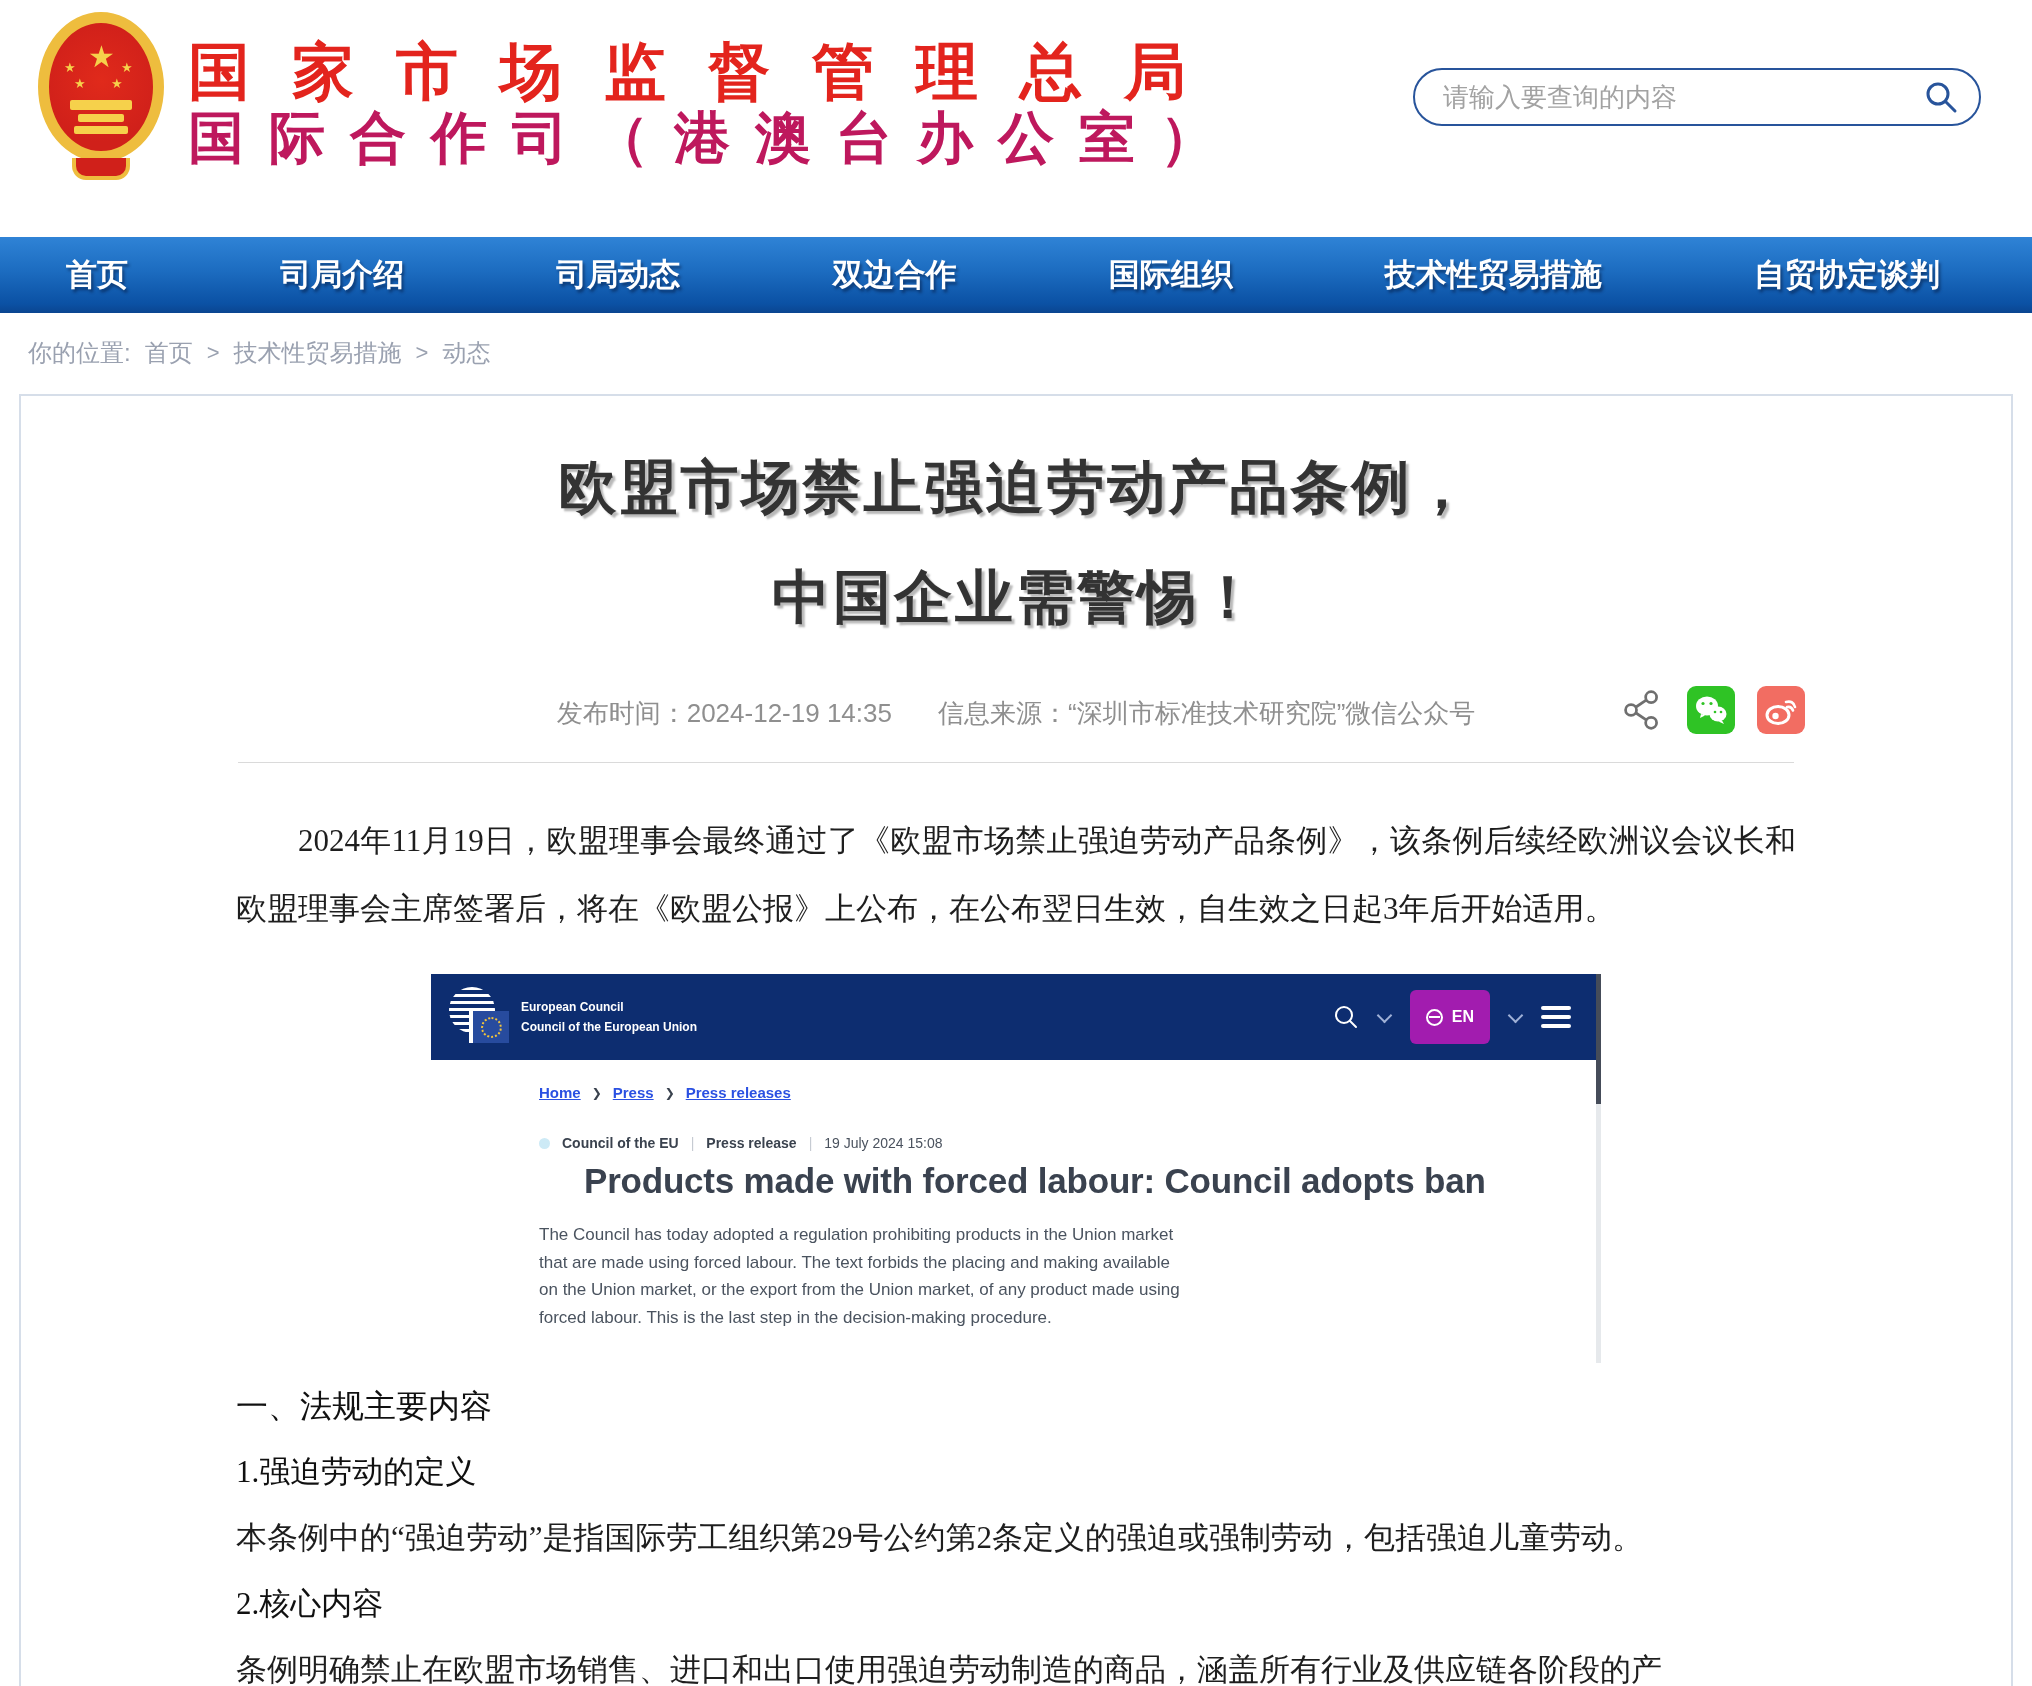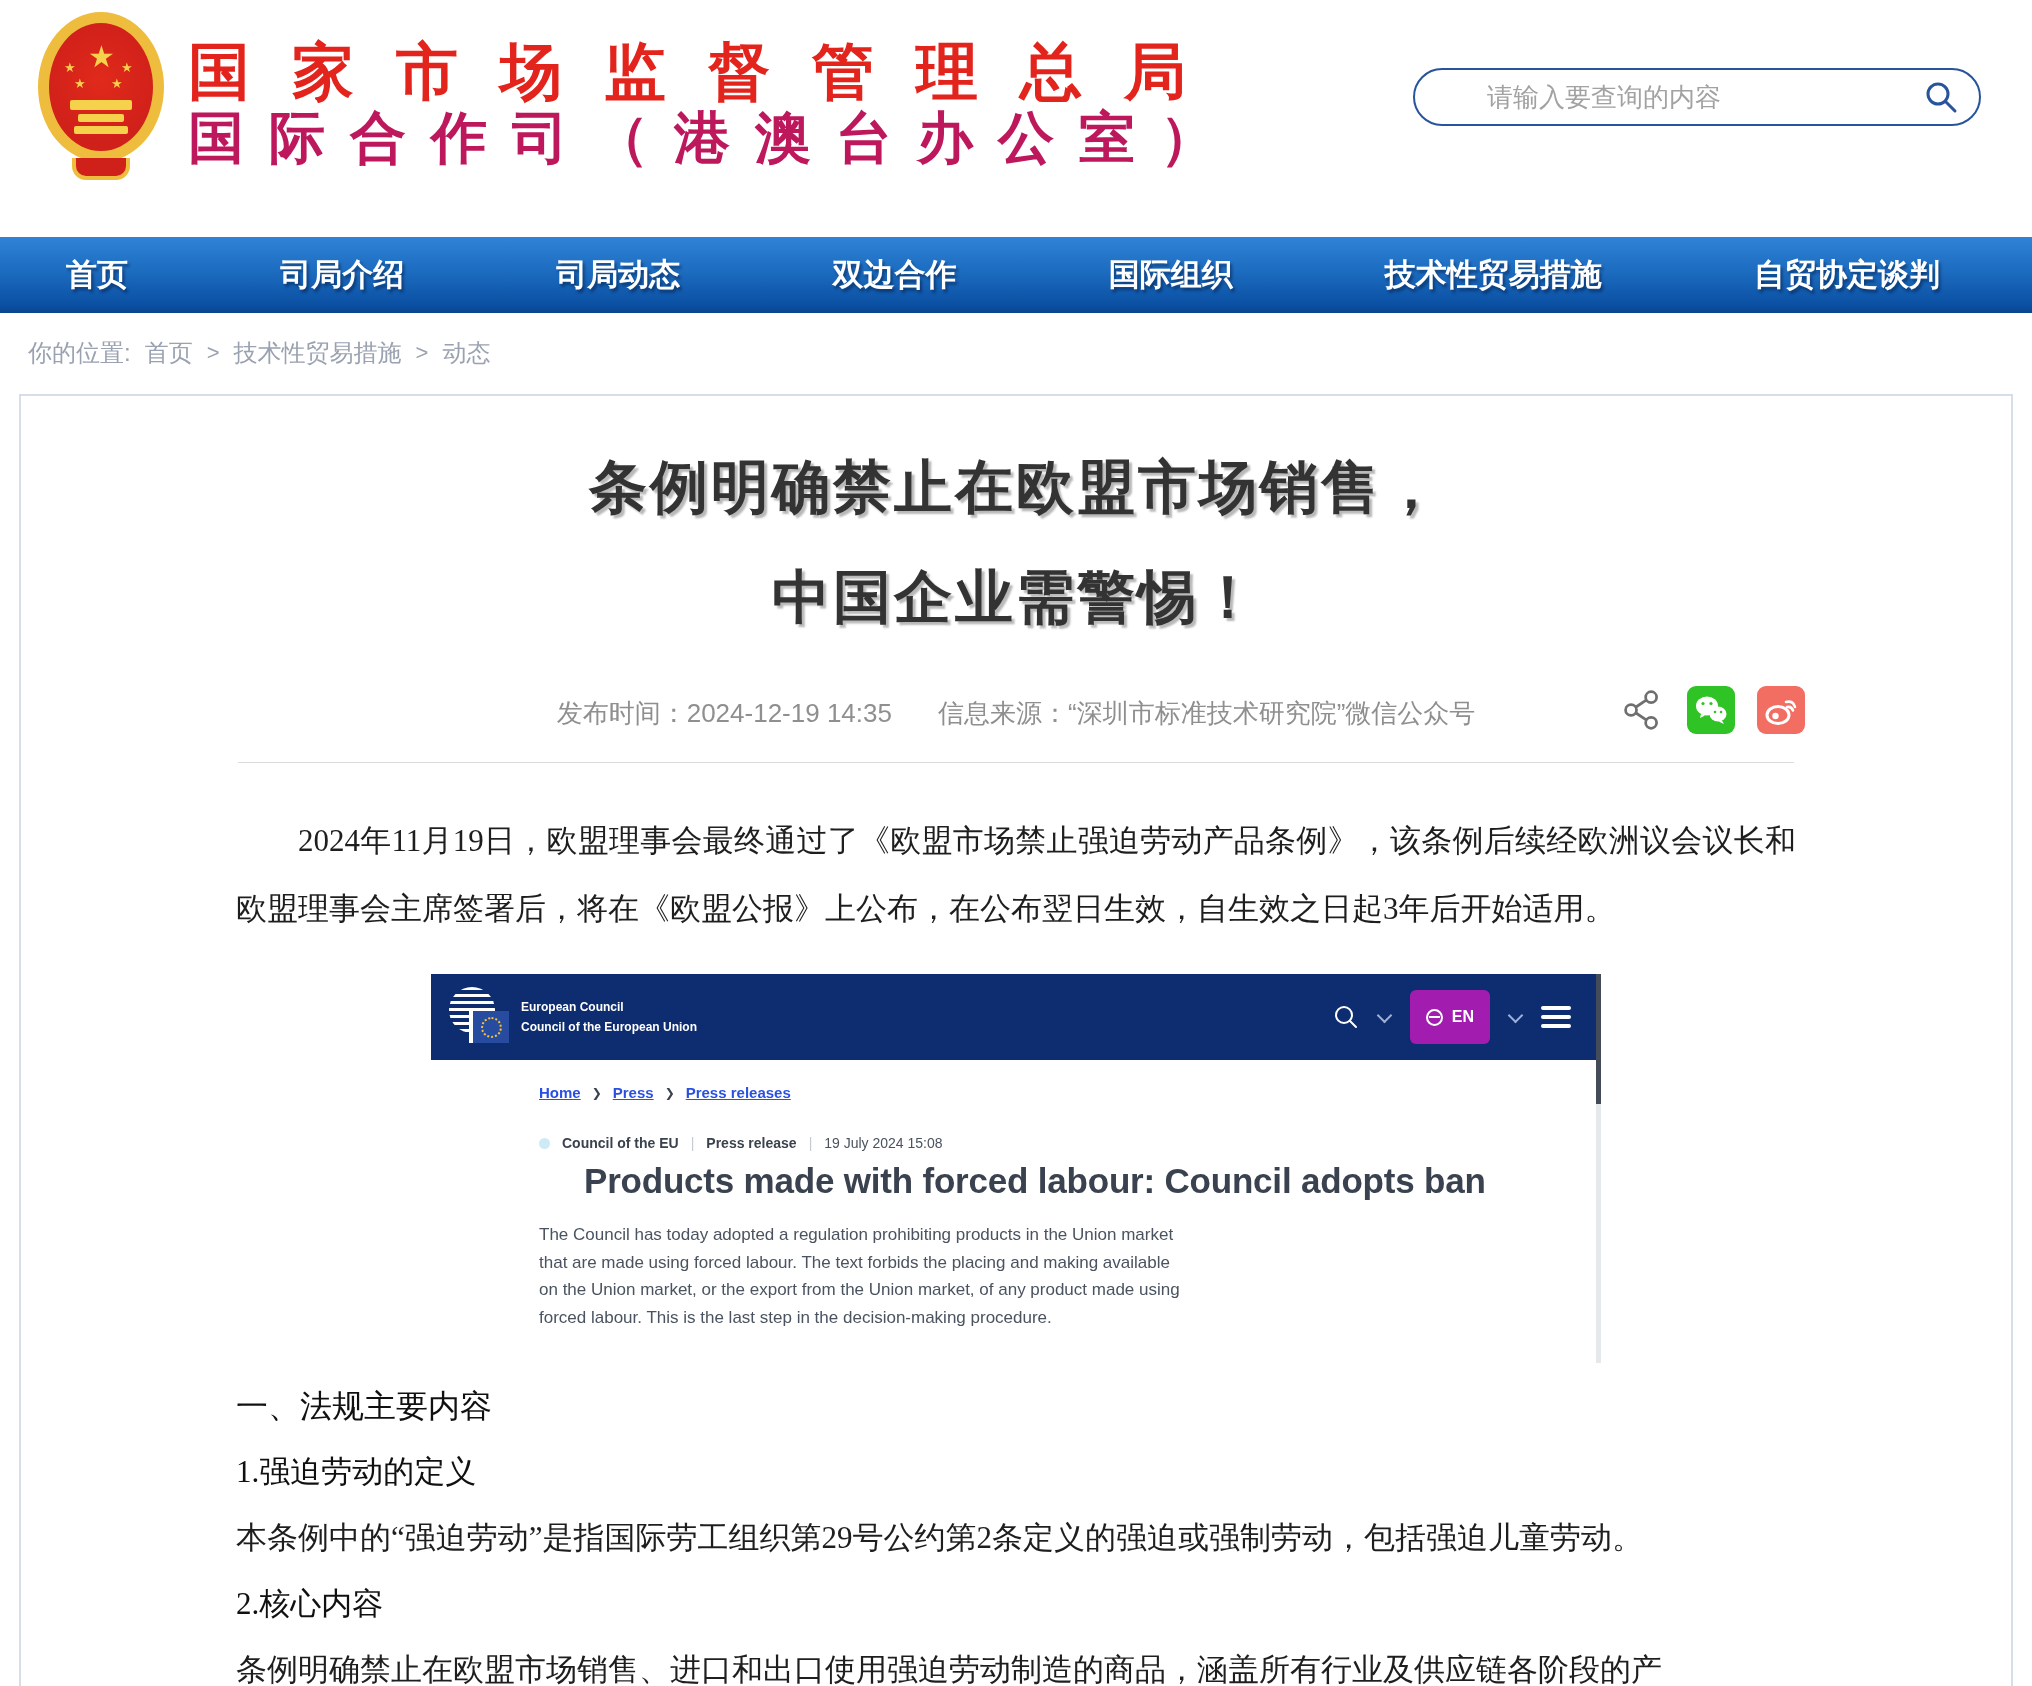--- a/index.html
+++ b/index.html
@@ -22,21 +22,21 @@
   .emblem .gate3{position:absolute;left:36px;top:114px;width:54px;height:8px;background:#f6d14b;border-radius:2px;}
   .emblem .ribbon{position:absolute;left:34px;top:146px;width:58px;height:22px;background:#d0201a;
      border:4px solid #eebd3e;border-top:none;border-radius:0 0 14px 14px;box-sizing:border-box;}
   .site-title{position:absolute;left:188px;top:16px;margin-top:19px;}
   .site-title .t1{font-size:62px;font-weight:900;color:#e3241d;letter-spacing:42px;line-height:74px;white-space:nowrap;}
   .site-title .t2{font-size:56px;font-weight:900;color:#be185d;letter-spacing:25px;line-height:58px;white-space:nowrap;}
 
   .search{position:absolute;left:1413px;top:68px;width:568px;height:58px;border:2px solid #28549b;
      border-radius:32px;box-sizing:border-box;display:flex;align-items:center;padding:0 20px 0 26px;background:#fff;}
   .search input{flex:1;border:none;outline:none;font-size:26px;color:#555;background:transparent;
-     font-family:"Liberation Sans",sans-serif;margin-left:44px;}
+     font-family:"Liberation Sans",sans-serif;}
   .search input::placeholder{color:#a2a2a2;}
   .search svg{flex:0 0 auto;}
 
   
   #main-nav{position:absolute;left:0;top:237px;width:2032px;height:76px;box-sizing:border-box;
      background:linear-gradient(180deg,#2f83d6 0%,#1c6cc0 45%,#0b51a4 88%,#0a4590 100%);
      display:flex;justify-content:space-between;align-items:center;padding:0 92px 0 66px;}
   .nav-item{color:#fff;font-size:31px;font-weight:700;white-space:nowrap;cursor:pointer;
      text-shadow:2px 3px 3px rgba(0,10,40,.45);text-decoration:none;}
 
@@ -150,21 +150,21 @@
   <div id="breadcrumb">
     <span>你的位置:</span>
     <a>首页</a>
     <span class="sep">&gt;</span>
     <a>技术性贸易措施</a>
     <span class="sep">&gt;</span>
     <a>动态</a>
   </div>
 
   <div id="content-panel">
-    <div class="art-title">条例明确禁止在欧盟市场销售，</div>
+    <div class="art-title">欧盟市场禁止强迫劳动产品条例，</div>
     <div class="art-title2">中国企业需警惕！</div>
 
     <div class="pub-row">
       <div class="pub-text">
         <span><span>发布时间：</span><span>2024-12-19 14:35</span></span>
         <span><span>信息来源：</span><span>“深圳市标准技术研究院”微信公众号</span></span>
       </div>
       <div class="share-row">
         <span class="share-plain">
           <svg width="42" height="42" viewBox="0 0 46 46">

